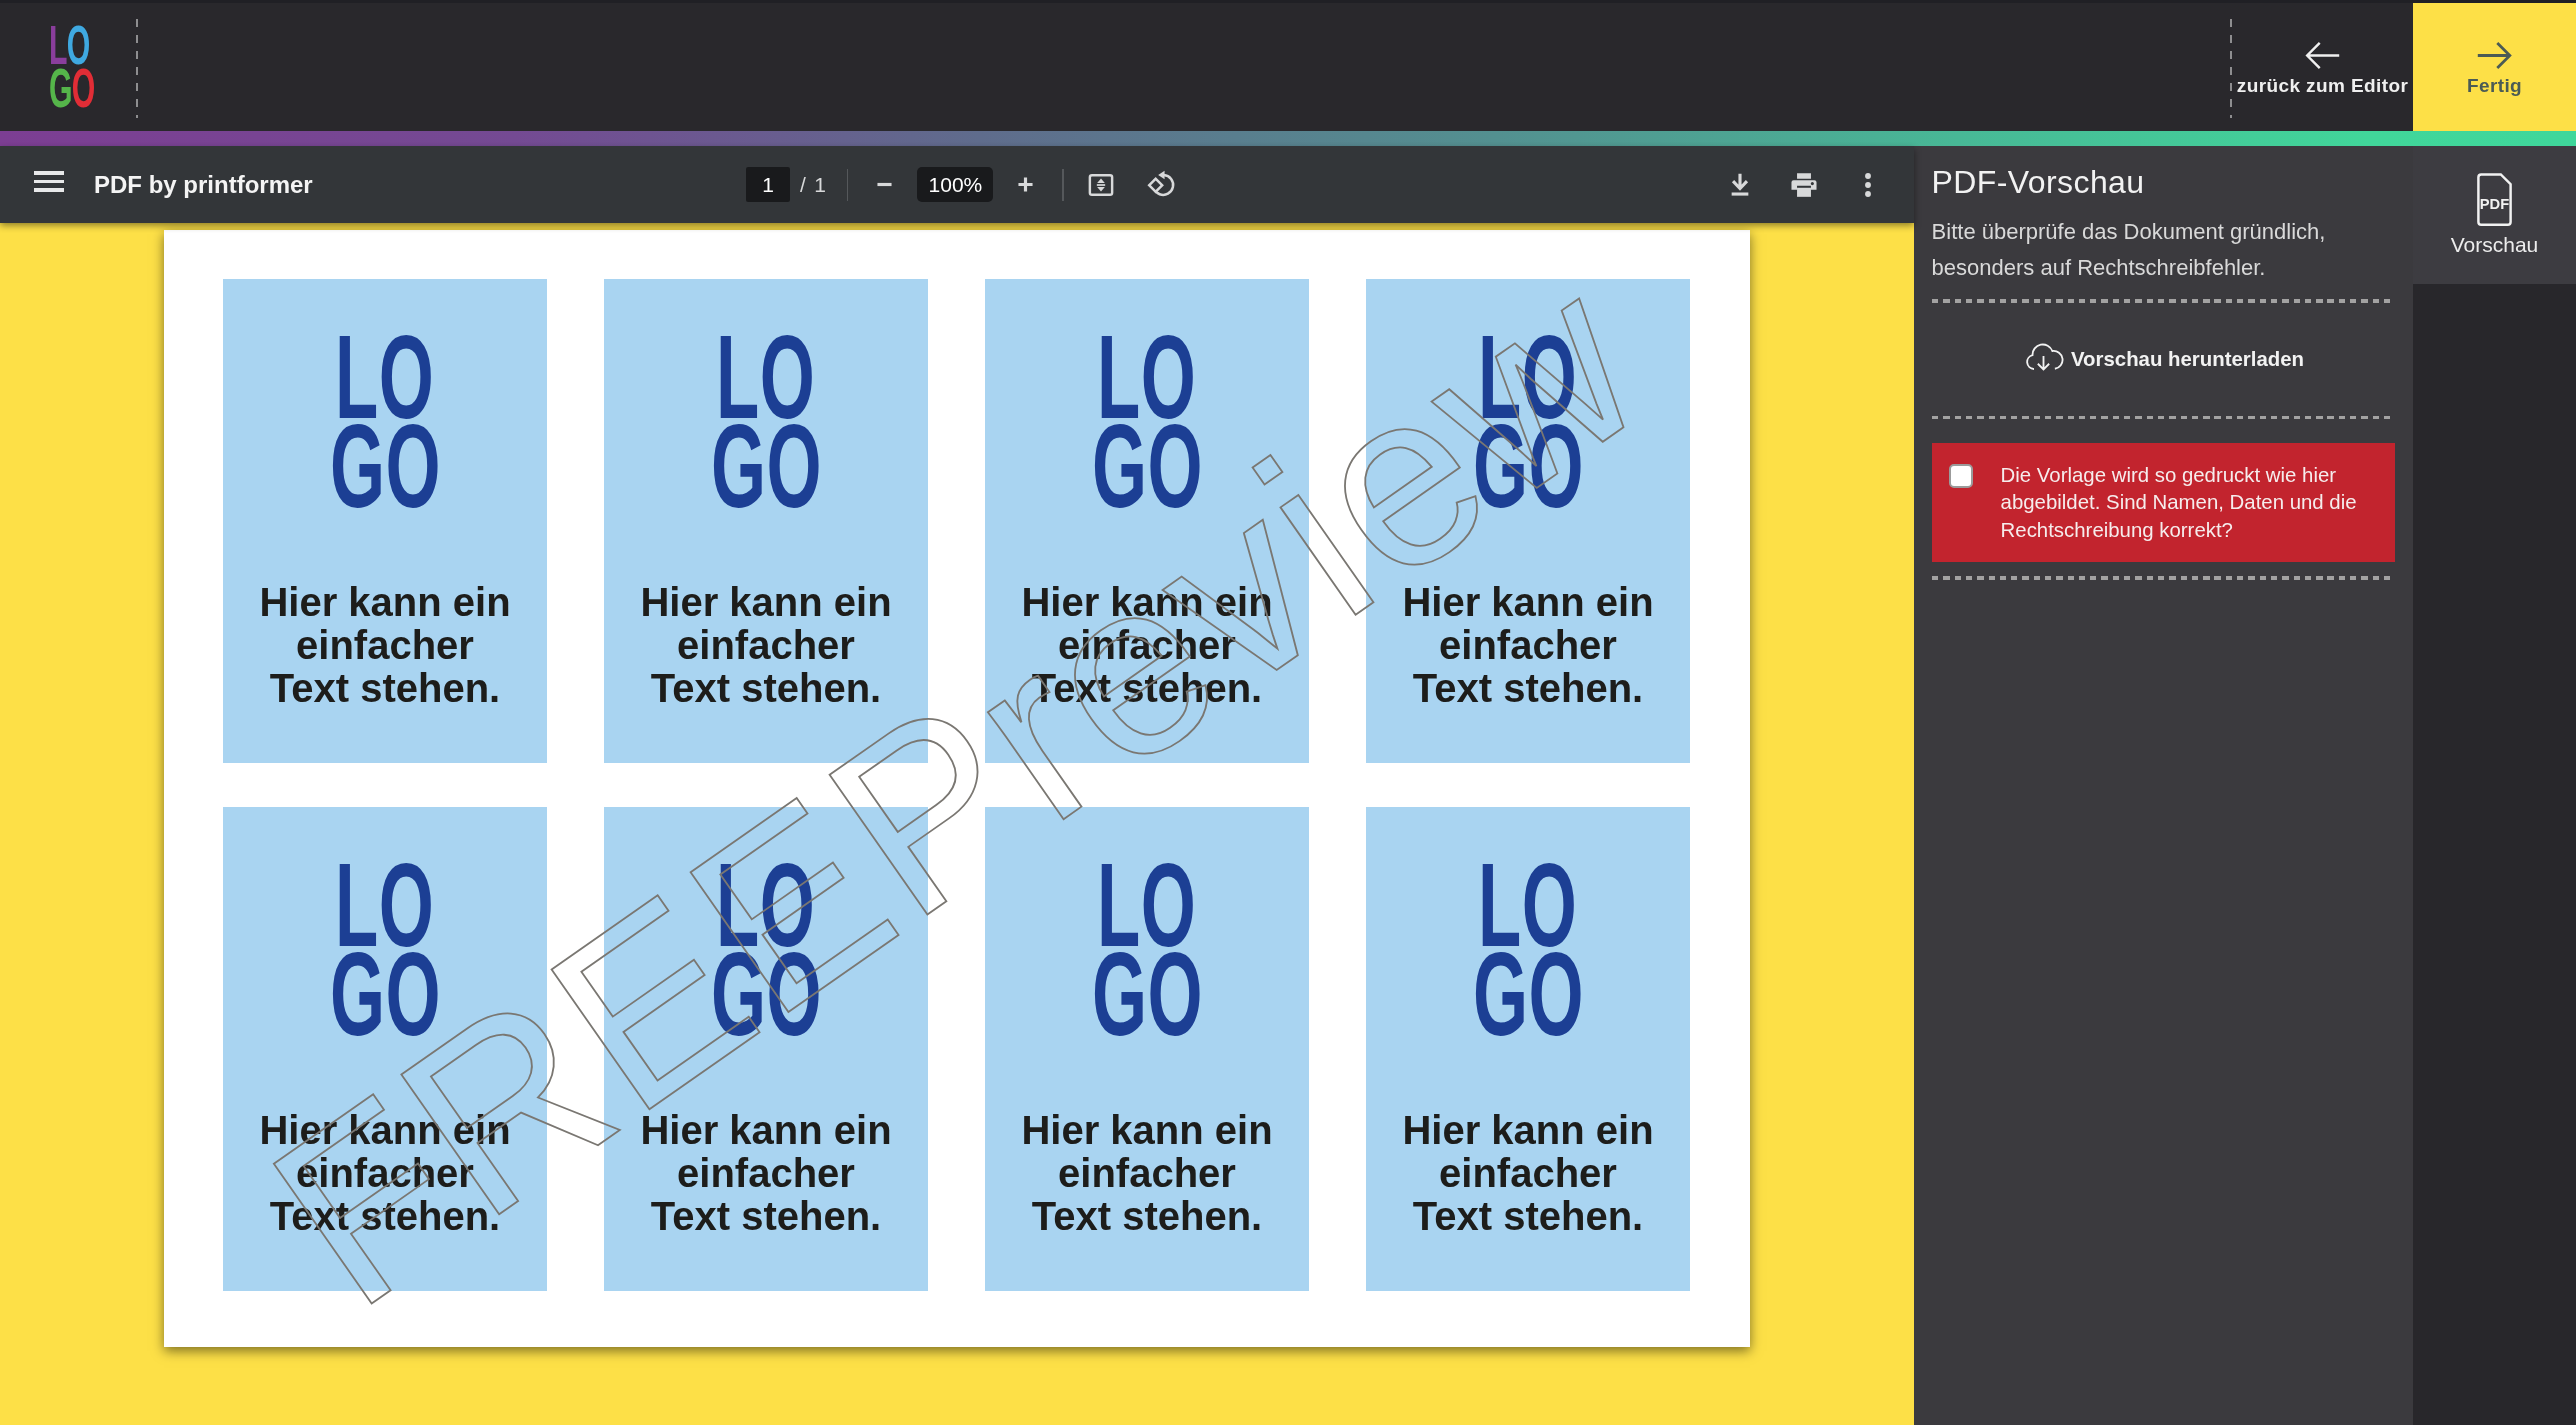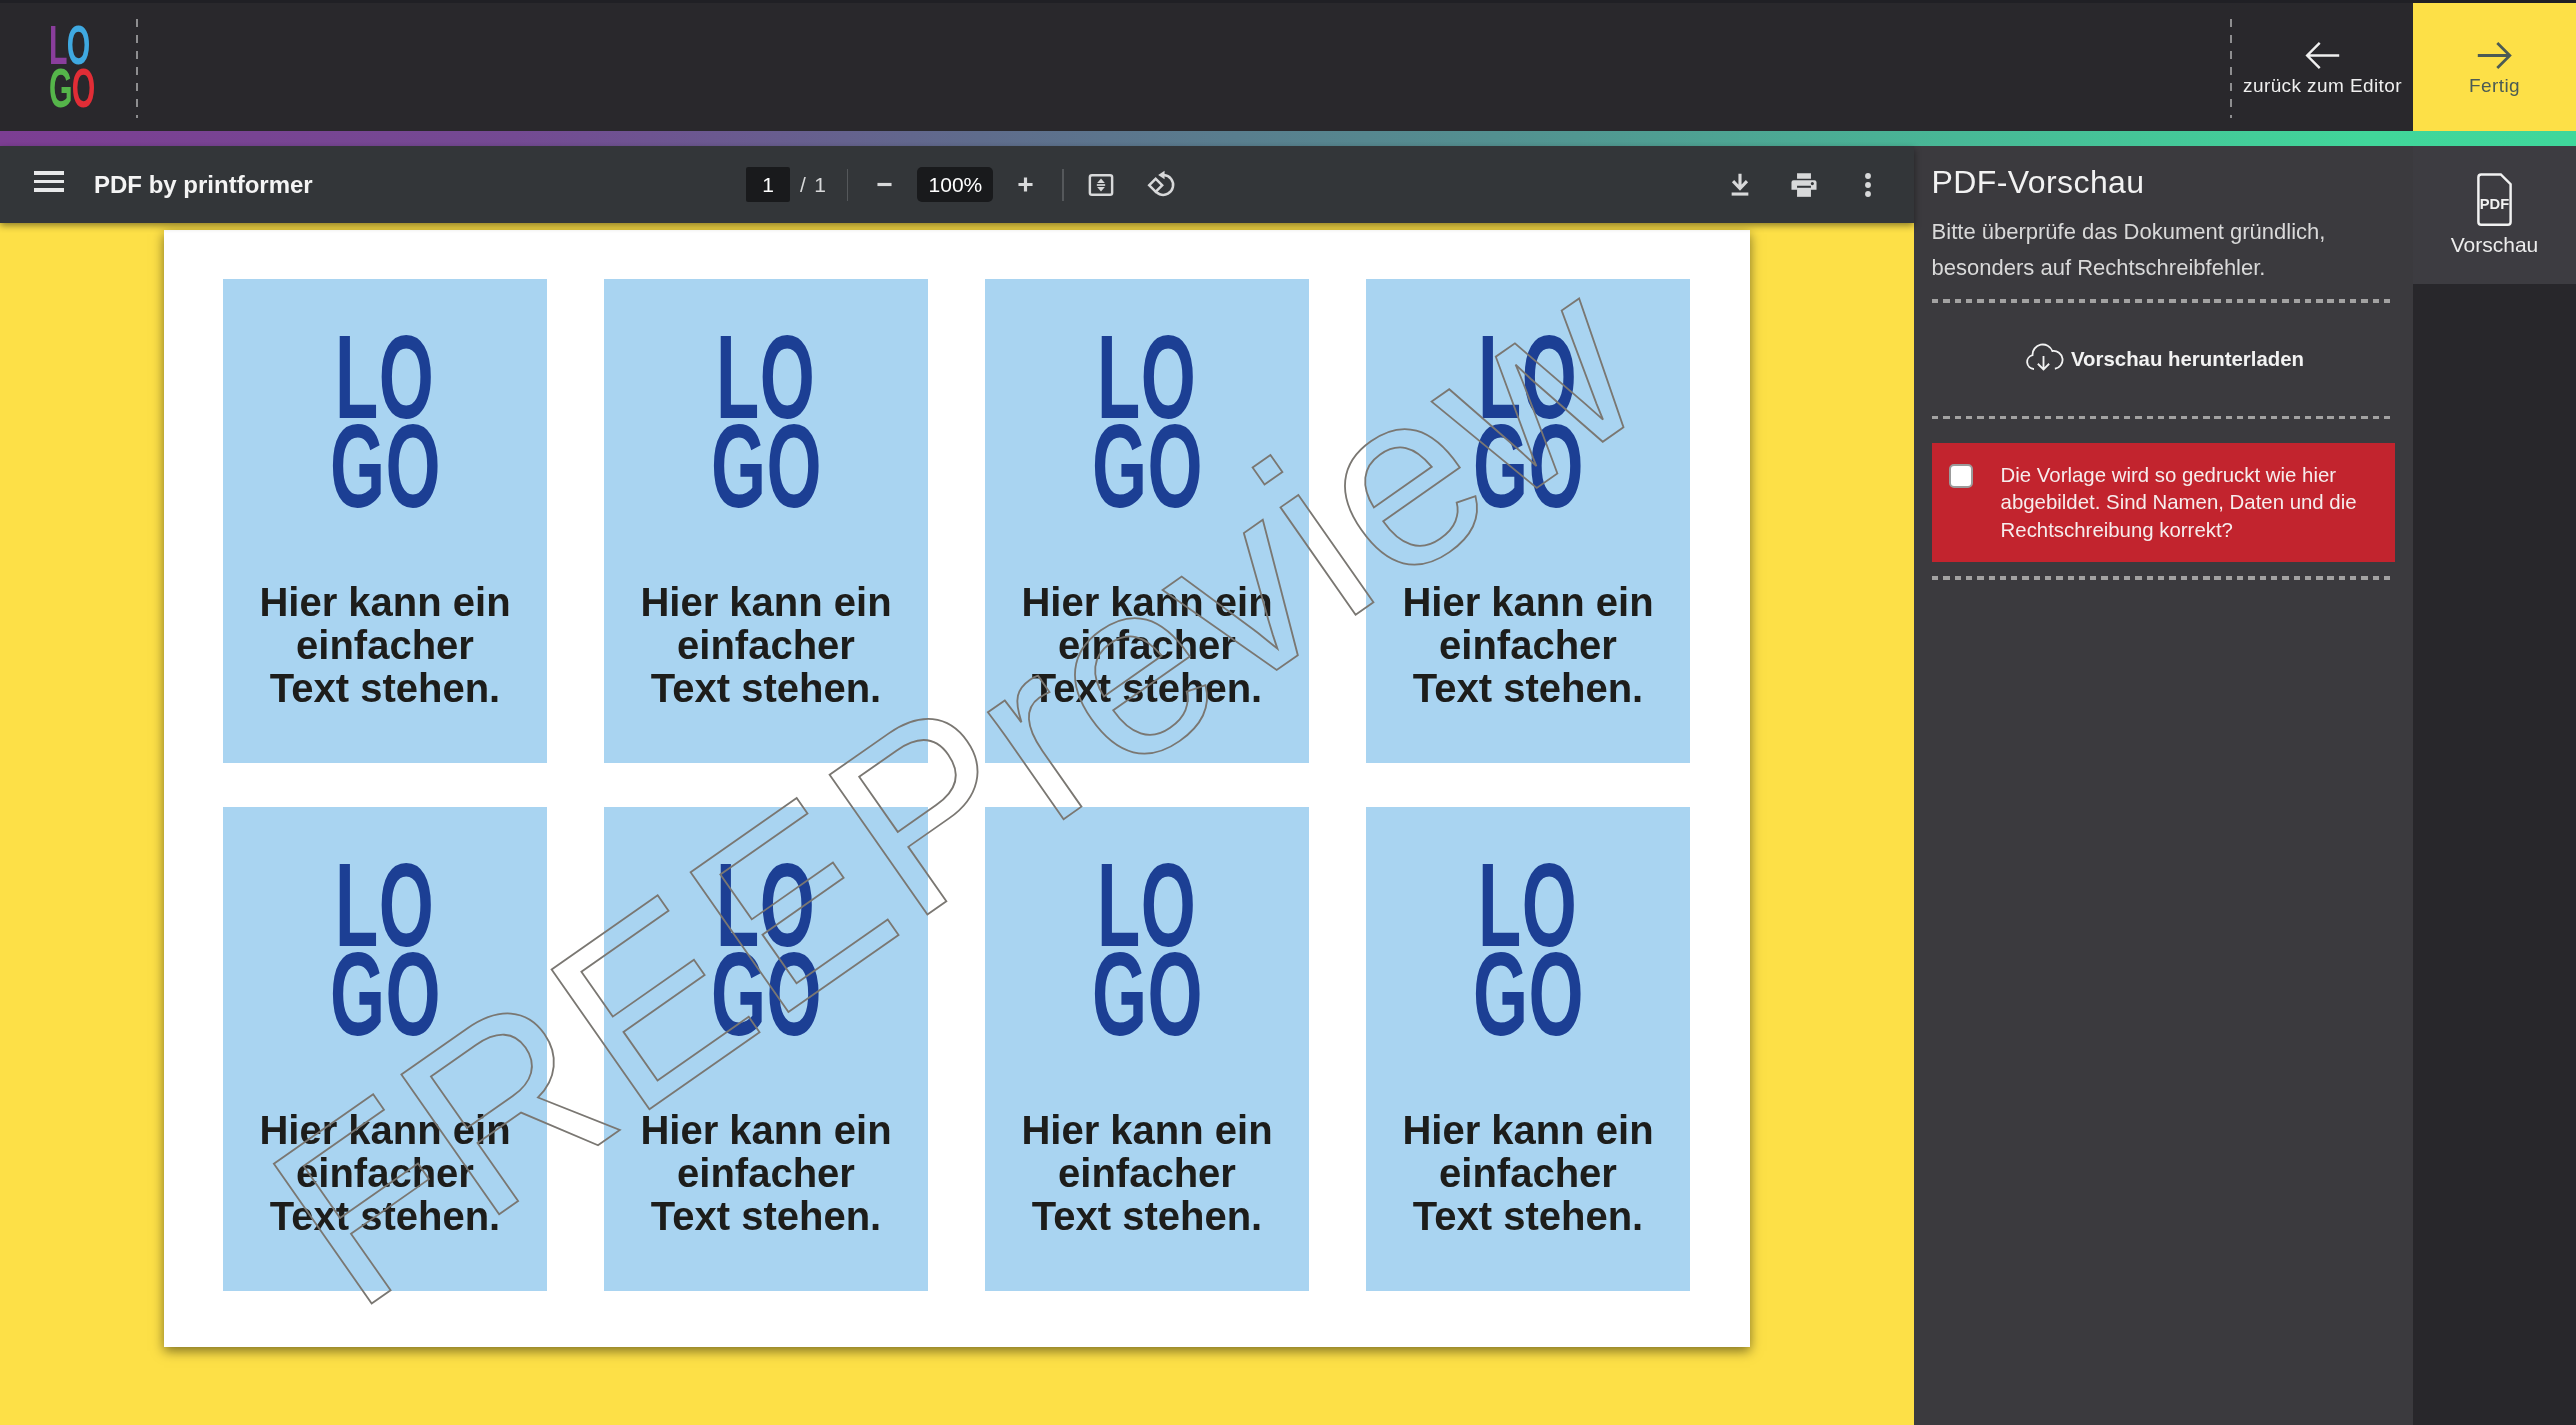--- a/index.html
+++ b/index.html
@@ -11,21 +11,21 @@
   .topbar { position:absolute; left:0; top:0; width:2576px; height:131px;
     background:#29282c; border-top:3.5px solid #202025; }
   .brand-logo { position:absolute; left:49px; top:21px; line-height:0.78;
     font-weight:bold; font-size:55px; }
   .brand-line { transform:scaleX(0.55); transform-origin:left center; display:block; letter-spacing:-1.4px;}
   .lt-purple{color:#8a3e9c;} .lt-blue{color:#3fa9e1;} .lt-green{color:#55b54a;} .lt-red{color:#e12d36;}
   .vdash { position:absolute; top:16px; width:2.1px; height:99px;
     background:repeating-linear-gradient(180deg,#8e8e90 0 8.5px,transparent 8.5px 16px); }
   .vdash.v-left{ left:136px; } .vdash.v-right{ left:2230px; }
   .topbtn { position:absolute; top:0; height:128px; display:flex; flex-direction:column;
-    align-items:center; justify-content:center; gap:1px; background:transparent; border:none; cursor:pointer; }
+    align-items:center; justify-content:center; gap:1px; background:transparent; border:none; cursor:pointer;font-weight:bold; }
   .back-btn { left:2232px; width:181px; color:#efefef; }
   .fertig-btn { left:2413px; width:163px; background:#fde047; color:#4b5b55; }
   .topbtn .tlabel { font-size:19px; letter-spacing:0.4px; }
 
   
   .gradient-bar { position:absolute; left:0; top:131px; width:2576px; height:15px;
     background:linear-gradient(90deg,#7c3e93 0%,#744a93 20%,#5f6c8c 38%,#539090 58%,#48b896 76%,#41d69a 92%,#3fd79b 100%); }
 
   
   .viewer { position:absolute; left:0; top:146px; width:1914px; height:1280px; background:#fde047; }

